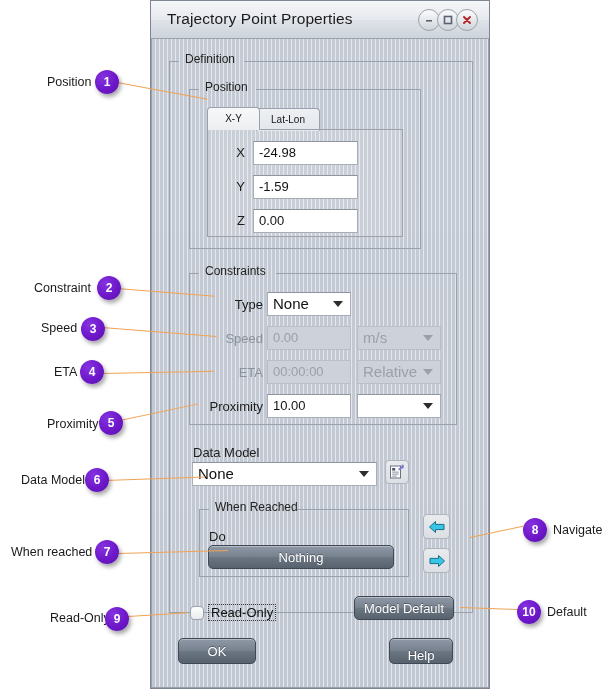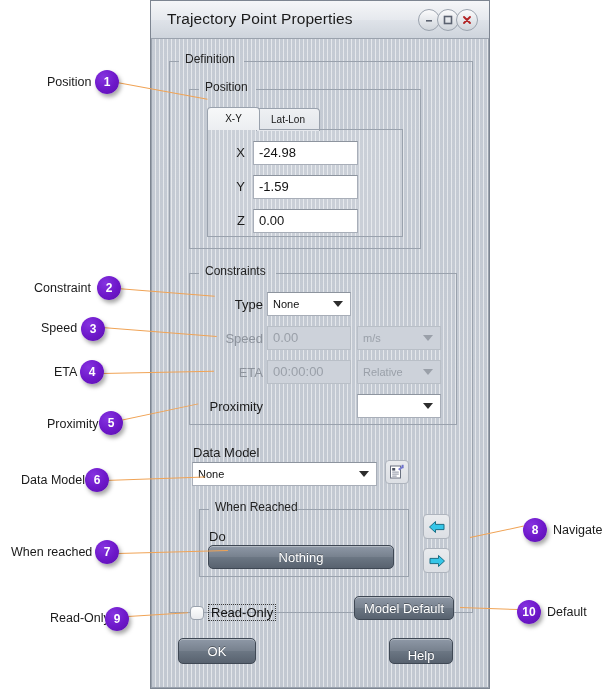--- a/index.html
+++ b/index.html
@@ -99,21 +99,21 @@
   }
 
   
   .combo {
     position: absolute;
     box-sizing: border-box;
     background: #ffffff;
     border: 1px solid #a8aeb8;
     border-top-color: #8d949e;
     height: 24px;
-    font-size: 11px; color: #111;
+    font-size: 15px; color: #111;
   }
   .combo .cb-text {
     position: absolute; left: 5px; top: 0; line-height: 22px;
     white-space: nowrap; overflow: hidden;
   }
   .combo .cb-arrow {
     position: absolute; right: 7px; top: 50%; transform: translateY(-50%);
     width: 0; height: 0;
     border-left: 5px solid transparent;
     border-right: 5px solid transparent;
@@ -282,20 +282,21 @@
     </div>
 
     <div class="lbl right dim" style="left:46px; top:364px; width:66px;">ETA</div>
     <div class="field disabled" style="left:116px; top:359px; width:84px;">00:00:00</div>
     <div class="combo disabled" style="left:206px; top:359px; width:84px;">
       <span class="cb-text">Relative</span>
       <span class="cb-arrow"></span>
     </div>
 
     <div class="lbl right" style="left:38px; top:398px; width:74px;">Proximity</div>
+    <div class="field" style="left:116px; top:393px; width:84px;">10.00</div>
     <div class="combo" style="left:206px; top:393px; width:84px;">
       <span class="cb-text"></span>
       <span class="cb-arrow"></span>
     </div>
 
     <div class="lbl" style="left:42px; top:444px;">Data Model</div>
     <div class="combo" style="left:41px; top:461px; width:185px;">
       <span class="cb-text">None</span>
       <span class="cb-arrow"></span>
     </div>

